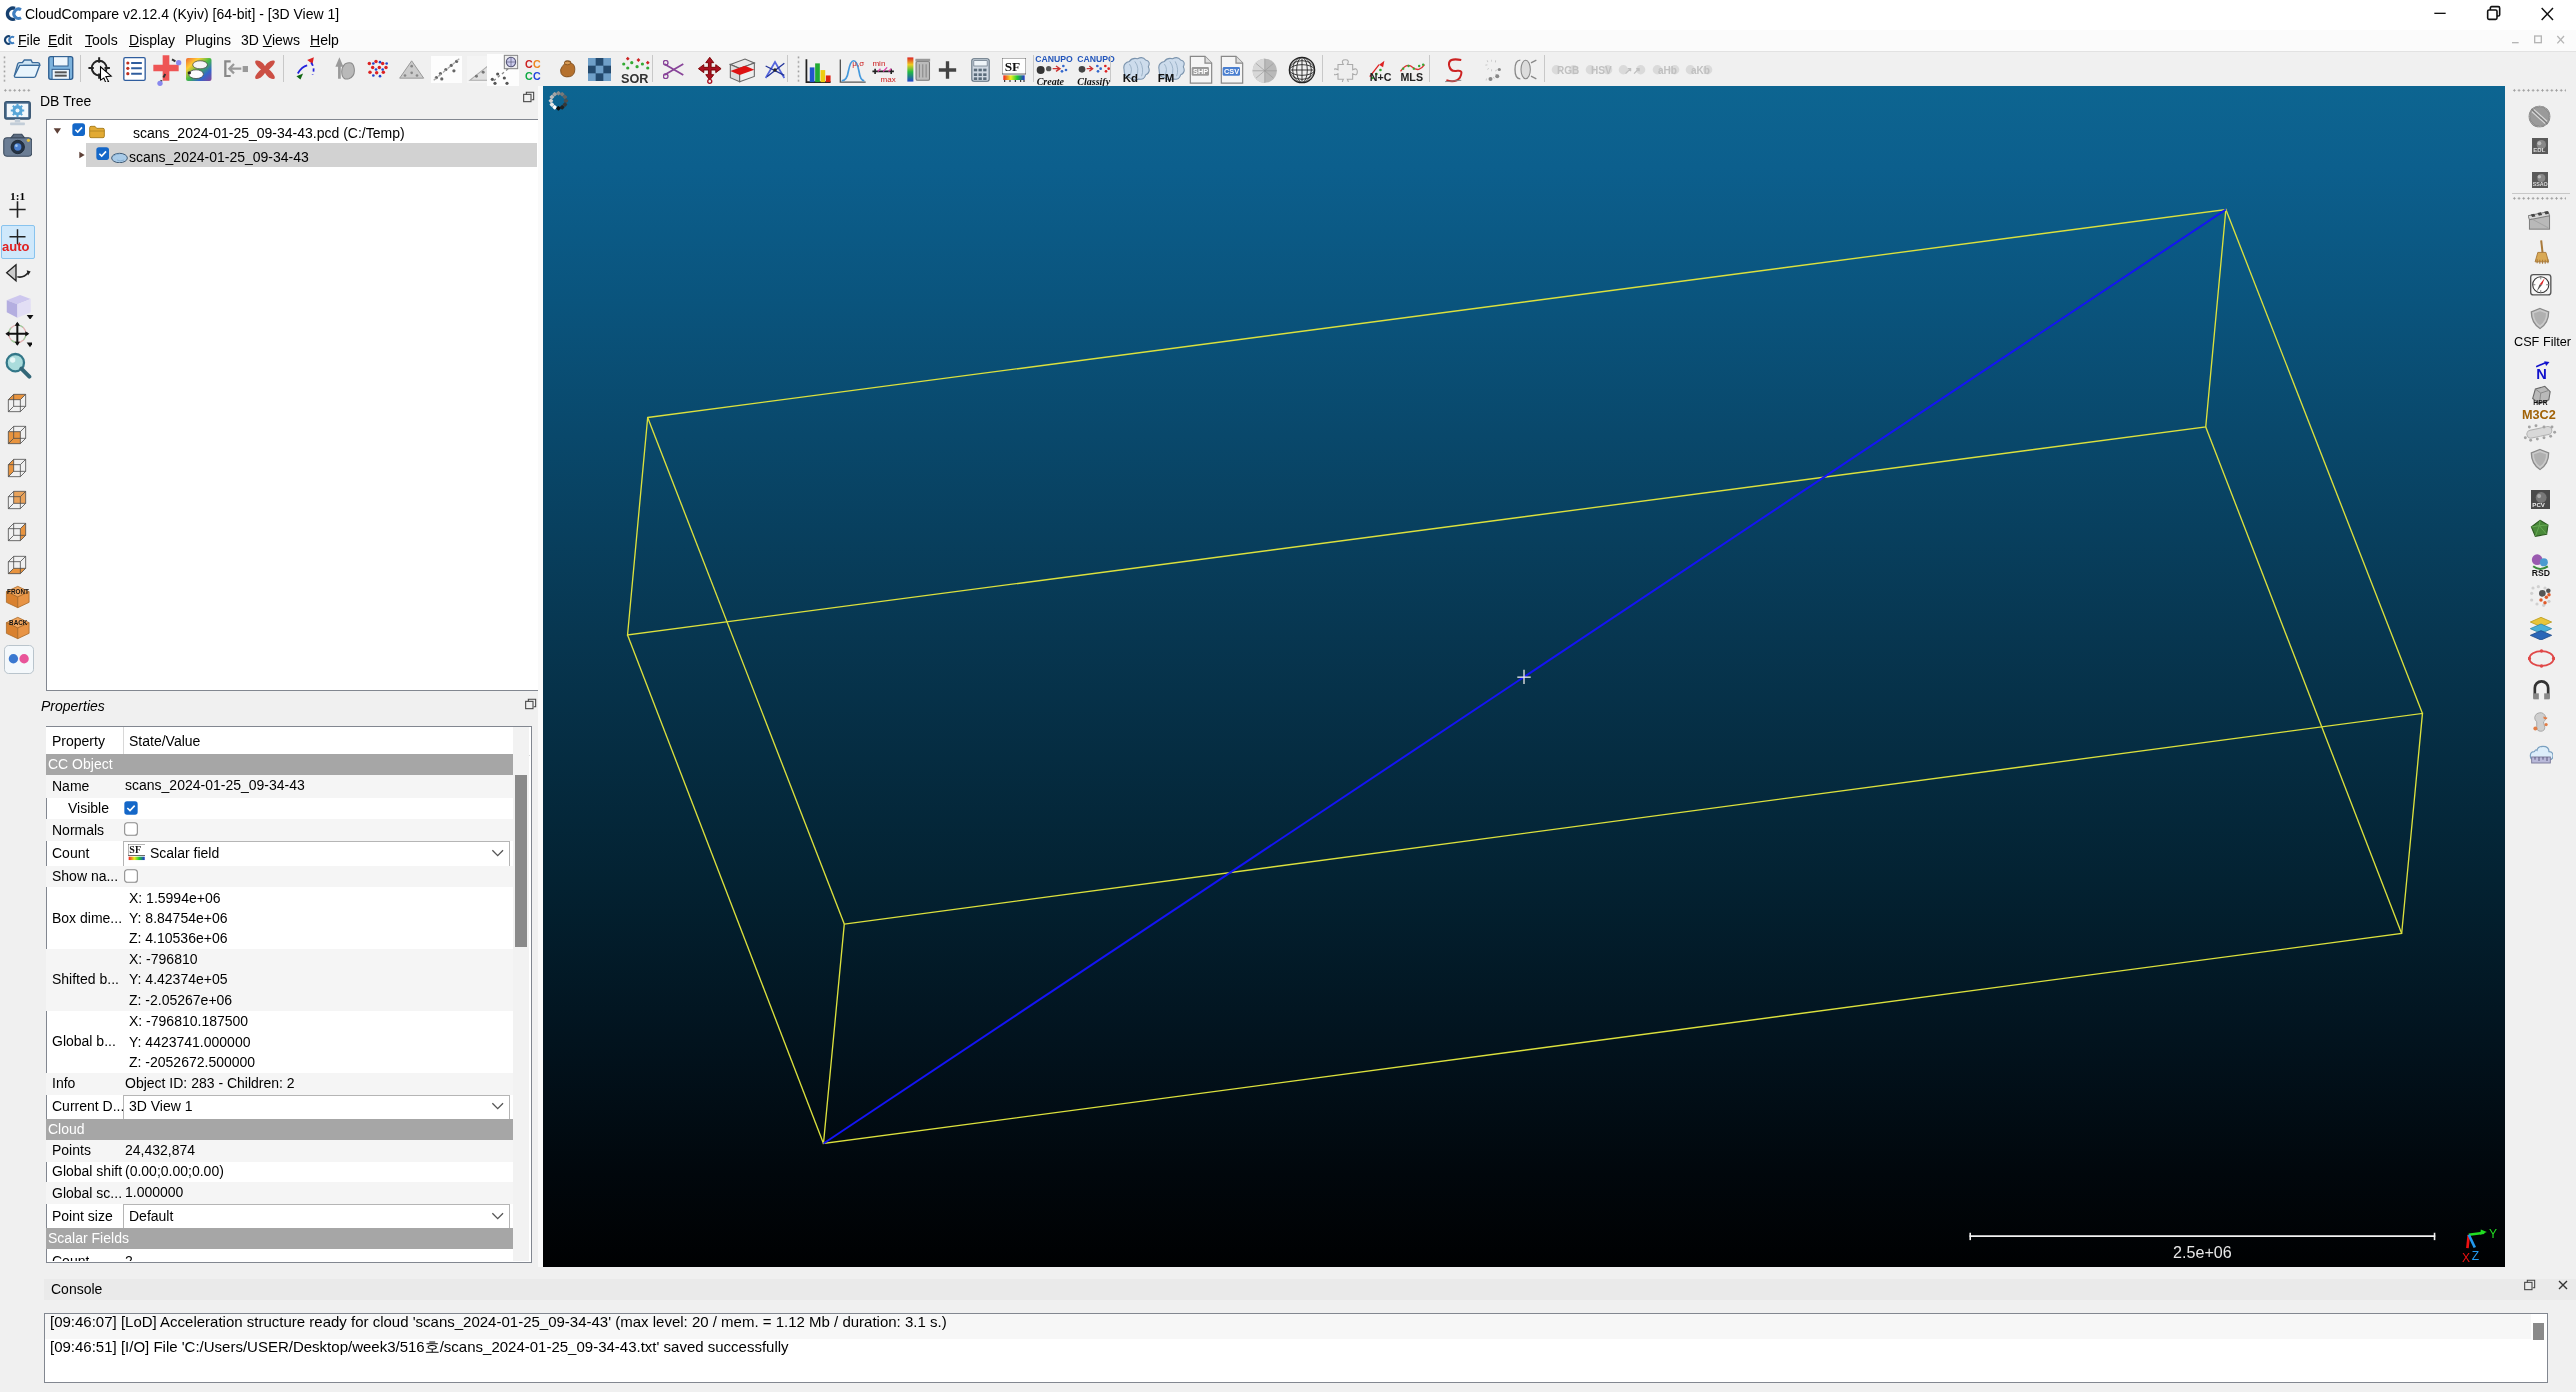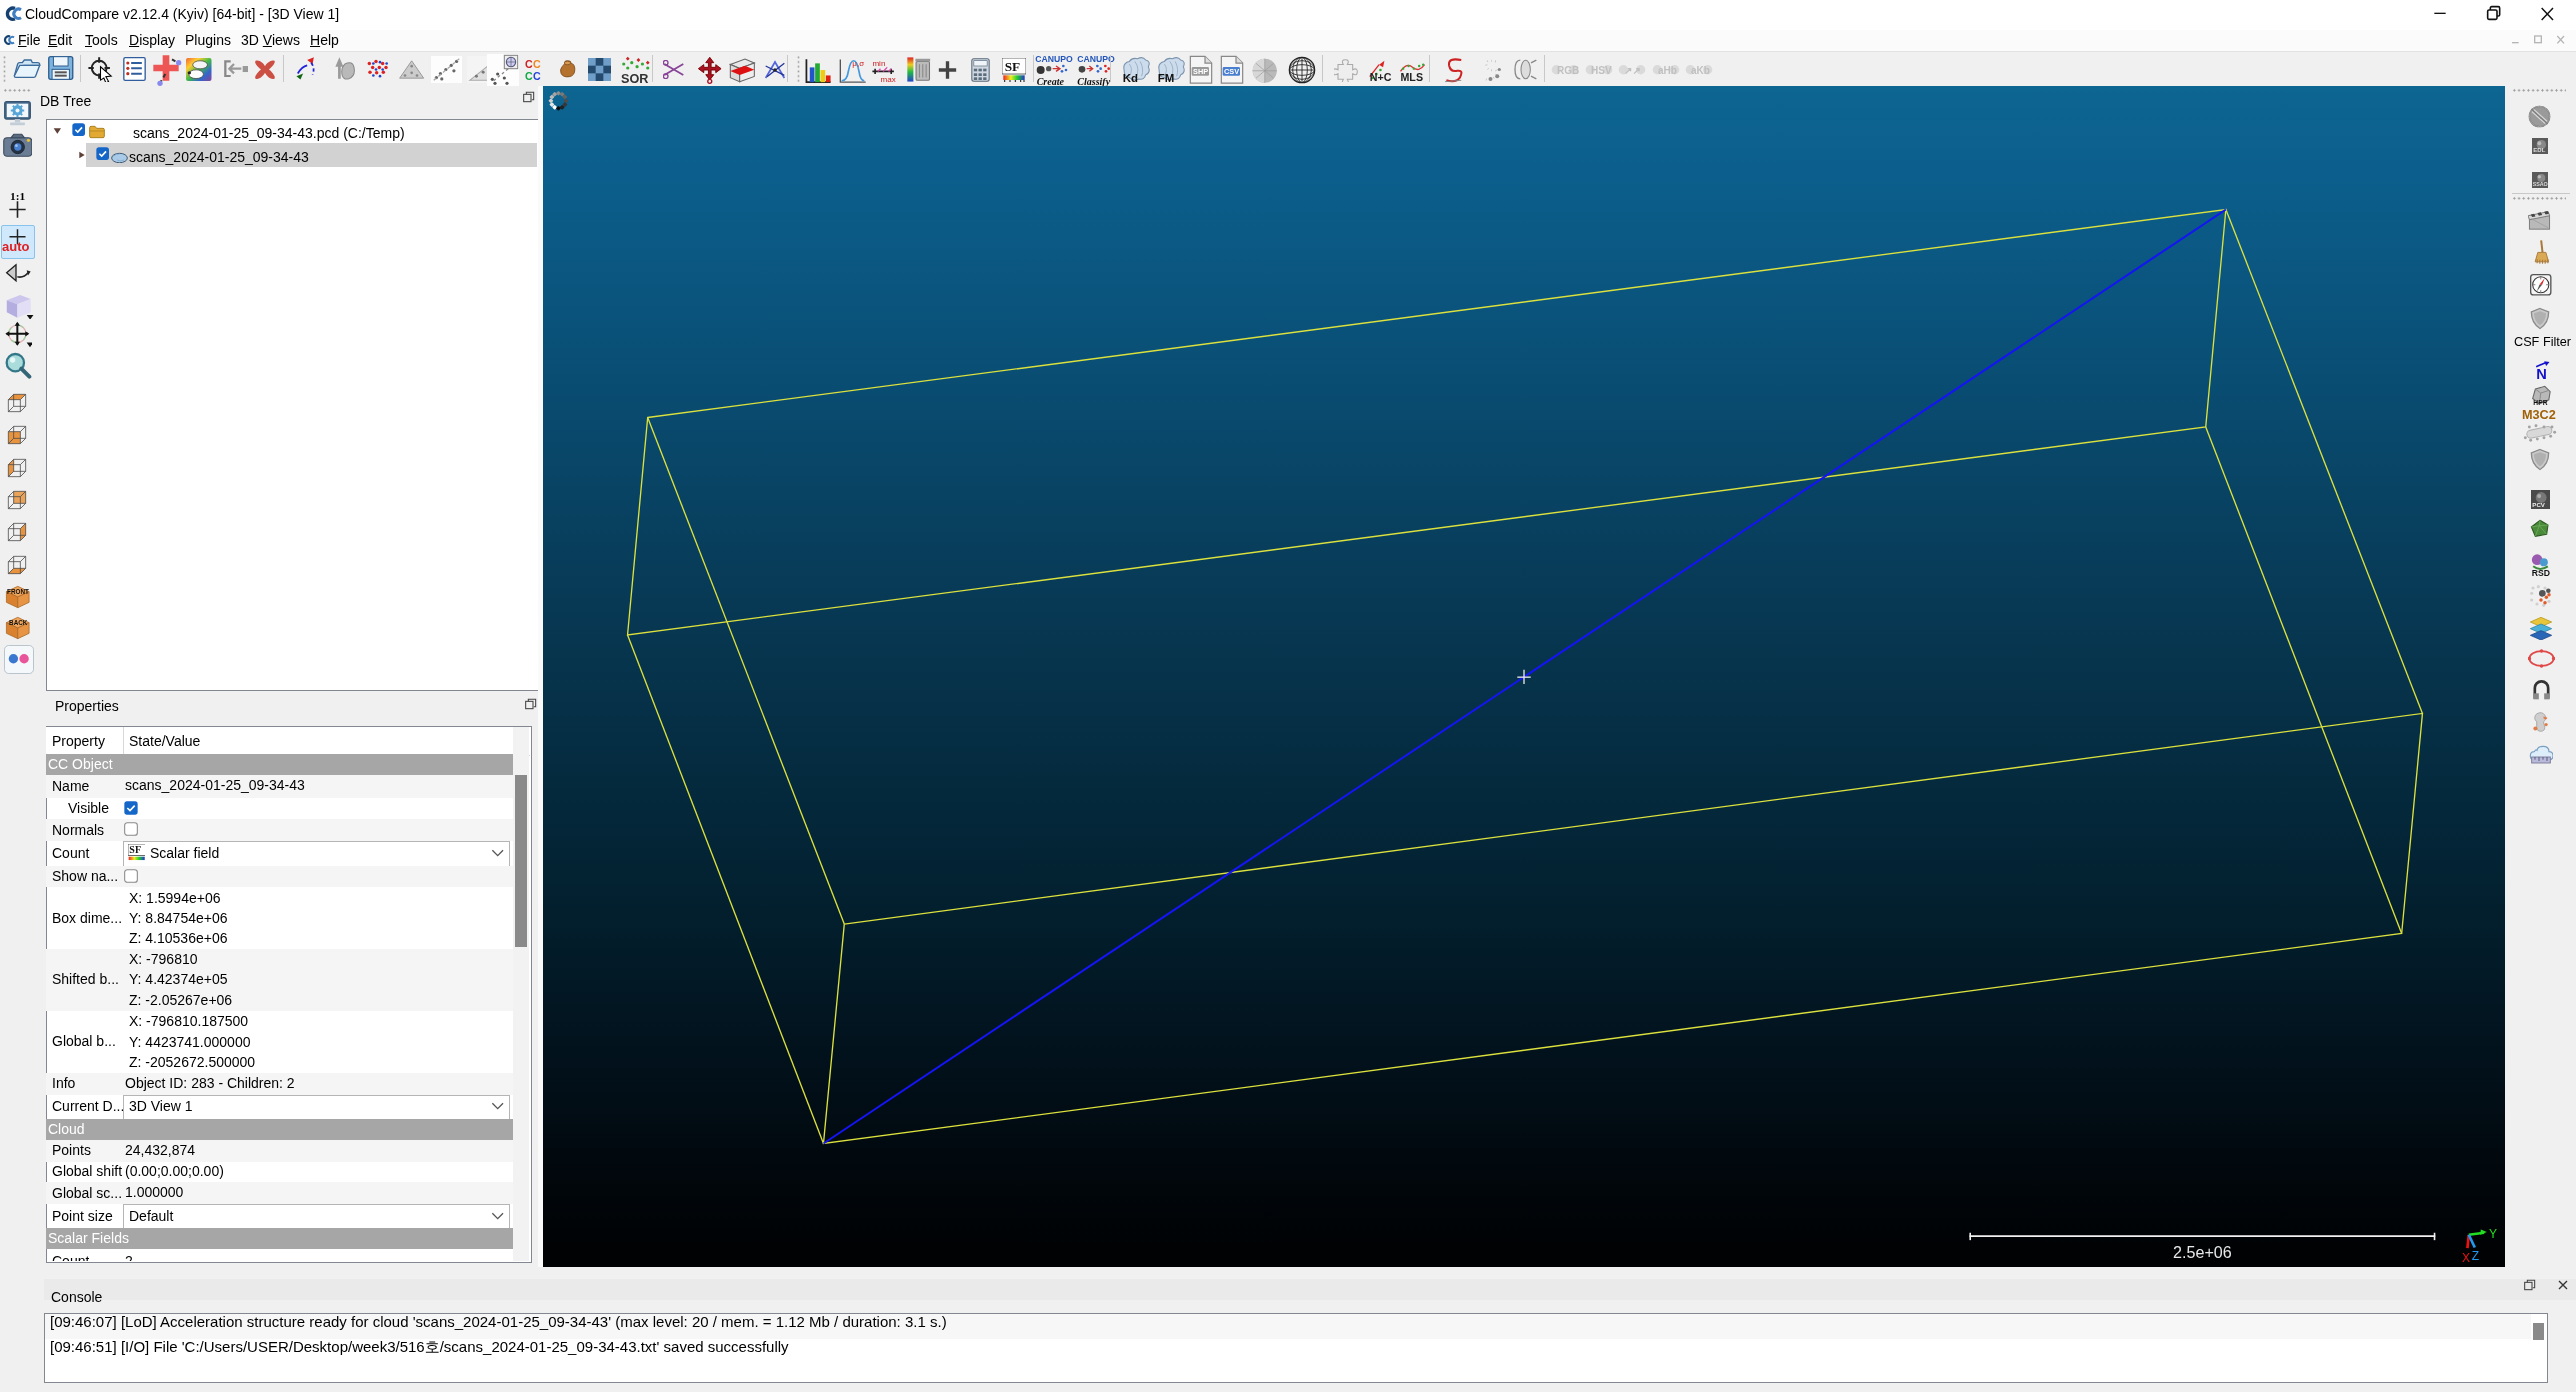--- a/index.html
+++ b/index.html
@@ -599,21 +599,21 @@
 <svg class="abs" style="left:96px;top:147px" width="13.4" height="13.4" viewBox="0 0 20 20">
   <rect x="0.5" y="0.5" width="19" height="19" rx="4" fill="#1467c8"></rect>
   <path d="M5 10 L8.5 13.5 L15 6.5" fill="none" stroke="#fff" stroke-width="2.4"></path>
 </svg>
 <svg class="abs" style="left:111px;top:152px" width="17" height="11.4" viewBox="0 0 26 17">
   <ellipse cx="13" cy="9" rx="12" ry="7.2" fill="#a9cbe8" stroke="#35506b" stroke-width="1.4"></ellipse>
   <path d="M4 6 q4-4 9-3 M9 12 q5 3 11 0" stroke="#7ba7cc" stroke-width="1.2" fill="none"></path>
 </svg>
 <div class="txt" style="left:129px;top:149px;font-size:14px;">scans_2024-01-25_09-34-43</div>
 
-<div class="txt" style="left:55px;top:698px;font-size:14px;">Properties</div>
+<div class="txt" style="left:41px;top:698px;font-size:14px;font-style:italic;">Properties</div>
 <svg class="abs" style="left:525px;top:698px" width="12" height="12" viewBox="0 0 18 18">
   <rect x="1" y="5" width="11" height="11" fill="#f0f0f0" stroke="#444" stroke-width="1.6"></rect>
   <path d="M5 5 v-3 h11 v11 h-3" fill="none" stroke="#444" stroke-width="1.6"></path>
 </svg>
 <div class="abs" style="left:46px;top:726px;width:484px;height:535px;background:#fff;border:0.7px solid #828790;"></div>
 <div class="abs" style="left:46px;top:727px;width:484px;height:27.5px;background:#fff;border-bottom:0.7px solid #d8d8d8;"></div>
 <div class="txt" style="left:52px;top:733px;font-size:14px;">Property</div>
 <div class="txt" style="left:129px;top:733px;font-size:14px;">State/Value</div>
 <div class="abs" style="left:123px;top:727px;width:0.7px;height:27.5px;background:#d8d8d8;"></div>
 <div class="abs" style="left:46px;top:754px;width:467px;height:21px;background:#a6a6a6;"></div>
@@ -891,21 +891,21 @@
     </g>
   </svg>
 <svg class="abs" style="left:2529px;top:741px" width="24" height="24" viewBox="0 0 36 36">
     <path d="M8 16 q-6 0-6 6 q0 6 6 6 h22 q6 0 6-6 q0-6-6-6 q0-8-9-8 q-8 0-9 6 q-2-2-4 2" fill="#ddeefa" stroke="#7aa0c0" stroke-width="1.8"></path>
     <rect x="4" y="24" width="28" height="9" fill="#b9b9d9" stroke="#7a7a9a" stroke-width="1.4"></rect>
     <path d="M9 24 v4 M15 24 v6 M21 24 v4 M27 24 v6" stroke="#55557a" stroke-width="1.4"></path>
   </svg>
 <div class="txt" style="left:2514px;top:335px;font-size:12.7px;">CSF Filter</div>
 
 <div class="abs" style="left:44px;top:1279px;width:2532px;height:21px;background:#eaeaea;"></div>
-<div class="txt" style="left:51px;top:1281px;font-size:14px;margin-top:8px;">Console</div>
+<div class="txt" style="left:51px;top:1281px;font-size:14px;">Console</div>
 <svg class="abs" style="left:2524px;top:1279px" width="12" height="12" viewBox="0 0 18 18">
   <rect x="1" y="5" width="11" height="11" fill="#eaeaea" stroke="#444" stroke-width="1.6"></rect>
   <path d="M5 5 v-3 h11 v11 h-3" fill="none" stroke="#444" stroke-width="1.6"></path>
 </svg>
 <svg class="abs" style="left:2557px;top:1279px" width="12" height="12" viewBox="0 0 18 18">
   <path d="M3 3 L15 15 M15 3 L3 15" stroke="#333" stroke-width="2"></path>
 </svg>
 <div class="abs" style="left:44px;top:1313px;width:2502px;height:68px;background:#fff;border:0.7px solid #828790;"></div>
 <div class="abs" style="left:45px;top:1314px;width:2486px;height:25px;background:#f7f7f7;"></div>
 <div class="txt" style="left:50px;top:1313px;font-size:15px;">[09:46:07] [LoD] Acceleration structure ready for cloud 'scans_2024-01-25_09-34-43' (max level: 20 / mem. = 1.12 Mb / duration: 3.1 s.)</div>

